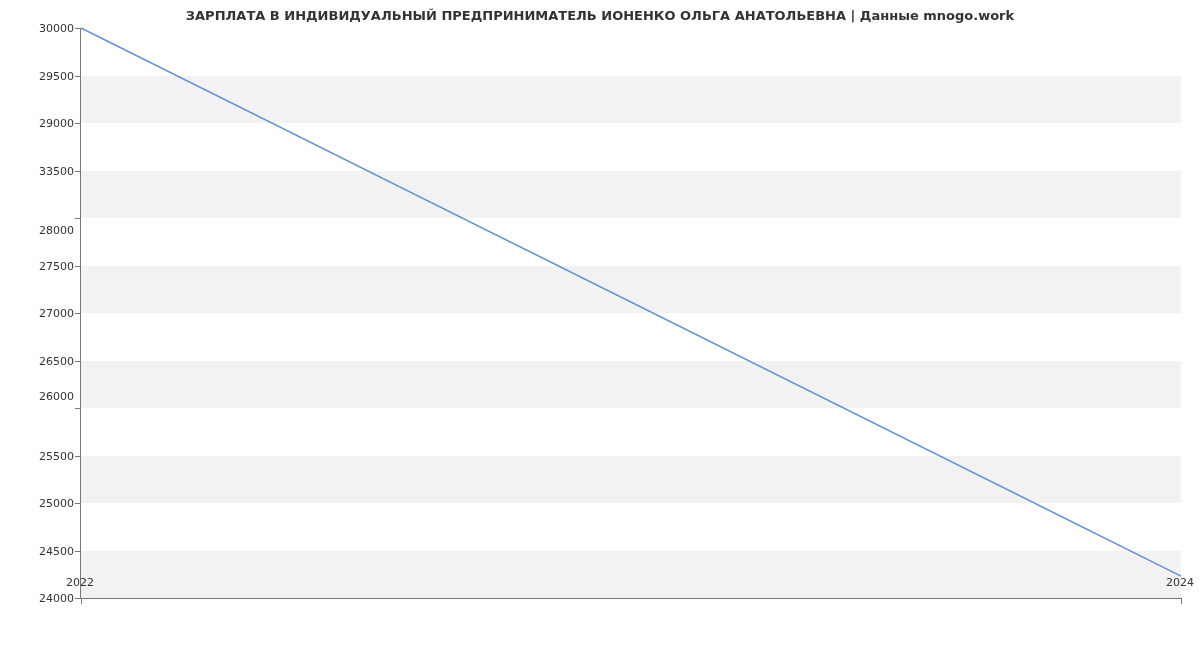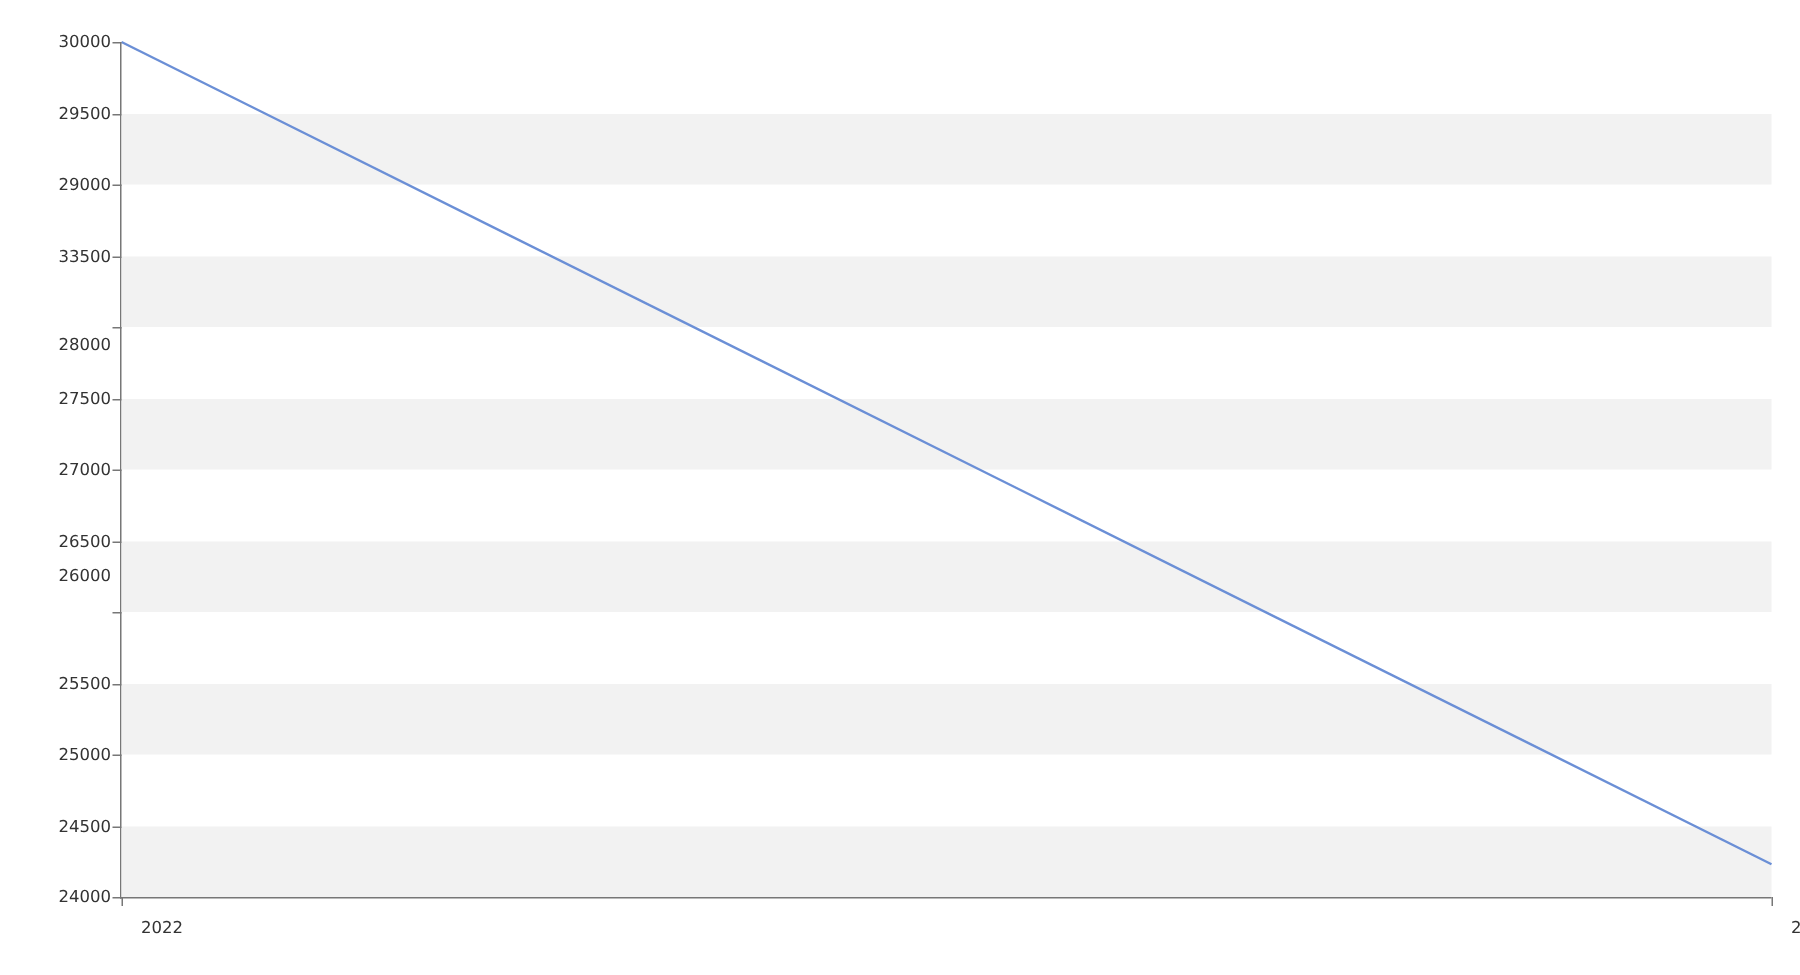--- a/index.html
+++ b/index.html
@@ -59,46 +59,46 @@
   }
   .x-tick {
     position: absolute;
     bottom: -1px;
     width: 0;
     height: 6px;
     border-left: 1px solid #777;
   }
   .x-tick-label {
     position: absolute;
-    top: 612px;
+    top: 576px;
     font-size: 11px;
     color: #333;
     transform: translateX(-50%);
     white-space: nowrap;
-    margin-left: 28px;
   }
   svg.series {
     position: absolute;
     left: 0;
     top: 0;
     width: 1100px;
     height: 570px;
     overflow: visible;
   }
   .series-line {
     fill: none;
     stroke: #6b8fd6;
     stroke-width: 1.6;
   }
 </style>
 </head>
 <body>
 
 <div class="chart-wrap">
 
+  <div class="chart-title">ЗАРПЛАТА В ИНДИВИДУАЛЬНЫЙ ПРЕДПРИНИМАТЕЛЬ ИОНЕНКО ОЛЬГА АНАТОЛЬЕВНА | Данные mnogo.work</div>
 
   <div class="plot-area">
       <div class="band" style="top: 47.5px; height: 47.5px;"></div>
       <div class="band" style="top: 142.5px; height: 47.5px;"></div>
       <div class="band" style="top: 237.5px; height: 47.5px;"></div>
       <div class="band" style="top: 332.5px; height: 47.5px;"></div>
       <div class="band" style="top: 427.5px; height: 47.5px;"></div>
       <div class="band" style="top: 522.5px; height: 47.5px;"></div>
 
     <svg class="series" viewBox="0 0 1100 570" preserveAspectRatio="none">
@@ -118,21 +118,21 @@
       <div class="y-tick" style="top: 47.5px; left: -6px;"></div>
       <div class="y-tick" style="top: 0px; left: -6px;"></div>
       <div class="x-tick" style="left: 0px; bottom: -6px;"></div>
       <div class="x-tick" style="left: 1100px; bottom: -6px;"></div>
     </div>
 
 <div class="y-tick-label" style="top: 598px;">24000</div>
     <div class="y-tick-label" style="top: 550.5px;">24500</div>
     <div class="y-tick-label" style="top: 503px; text-align: center;">25000</div>
     <div class="y-tick-label" style="top: 455.5px;">25500</div>
-    <div class="y-tick-label" style="top: 384px; margin-left: 47px;">26000</div>
+    <div class="y-tick-label" style="top: 396px; margin-left: 47px;">26000</div>
     <div class="y-tick-label" style="top: 360.5px;">26500</div>
     <div class="y-tick-label" style="top: 313px;">27000</div>
     <div class="y-tick-label" style="top: 265.5px;">27500</div>
     <div class="y-tick-label" style="top: 218px; margin-top: 12px;">28000</div>
     <div class="y-tick-label" style="top: 170.5px;">33500</div>
     <div class="y-tick-label" style="top: 123px; margin-left: 16px;">29000</div>
     <div class="y-tick-label" style="top: 75.5px;">29500</div>
     <div class="y-tick-label" style="top: 28px;">30000</div>
     <div class="x-tick-label" style="left: 80px;">2022</div>
     <div class="x-tick-label" style="left: 1180px;">2024</div>

